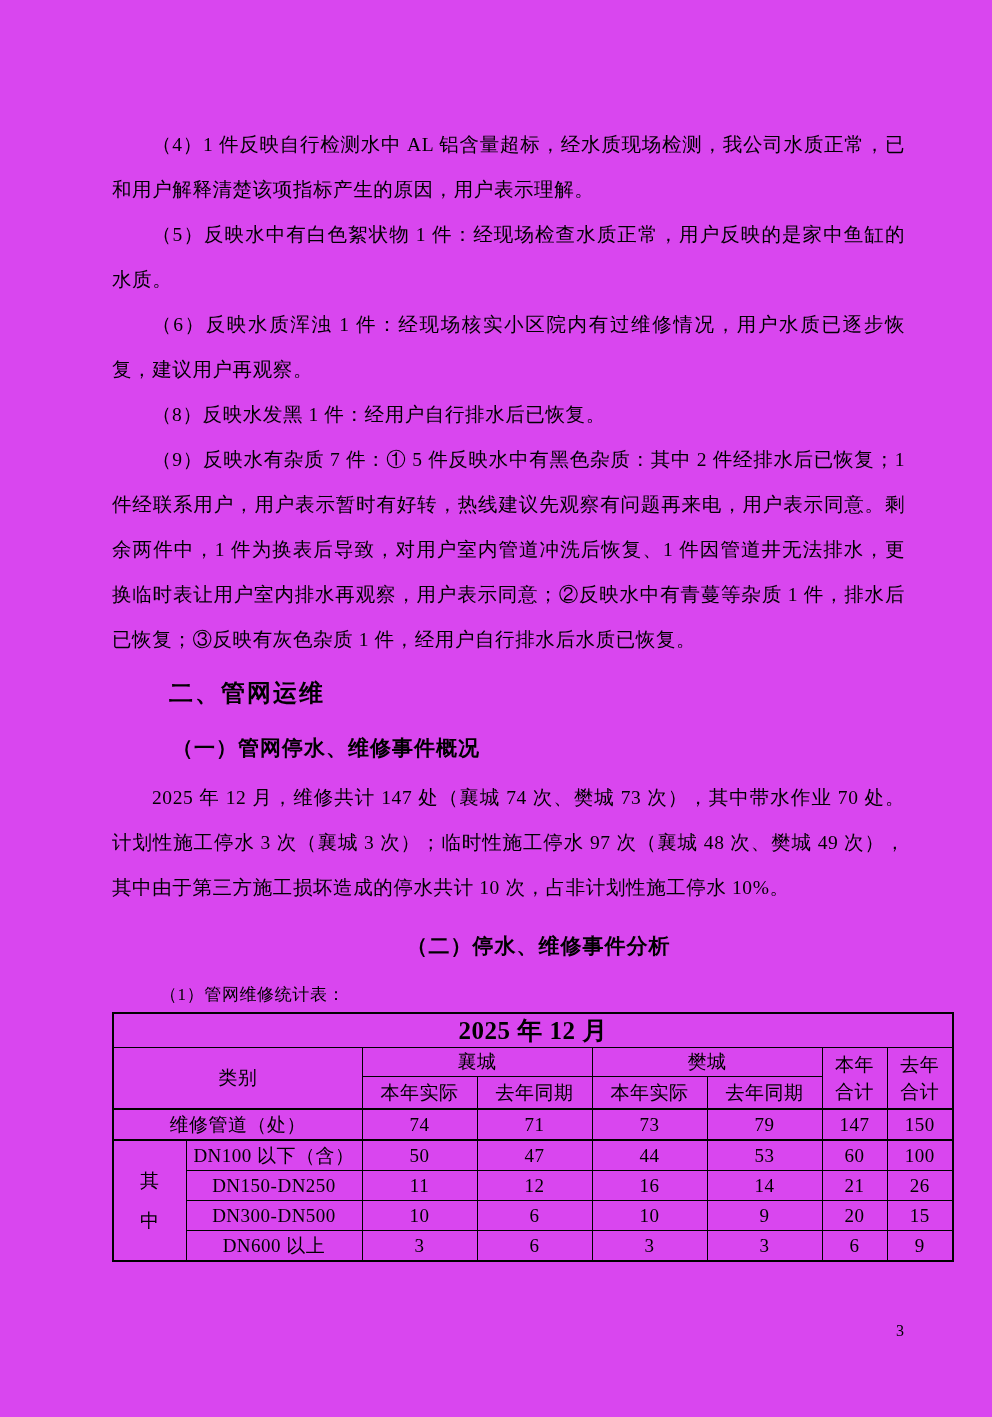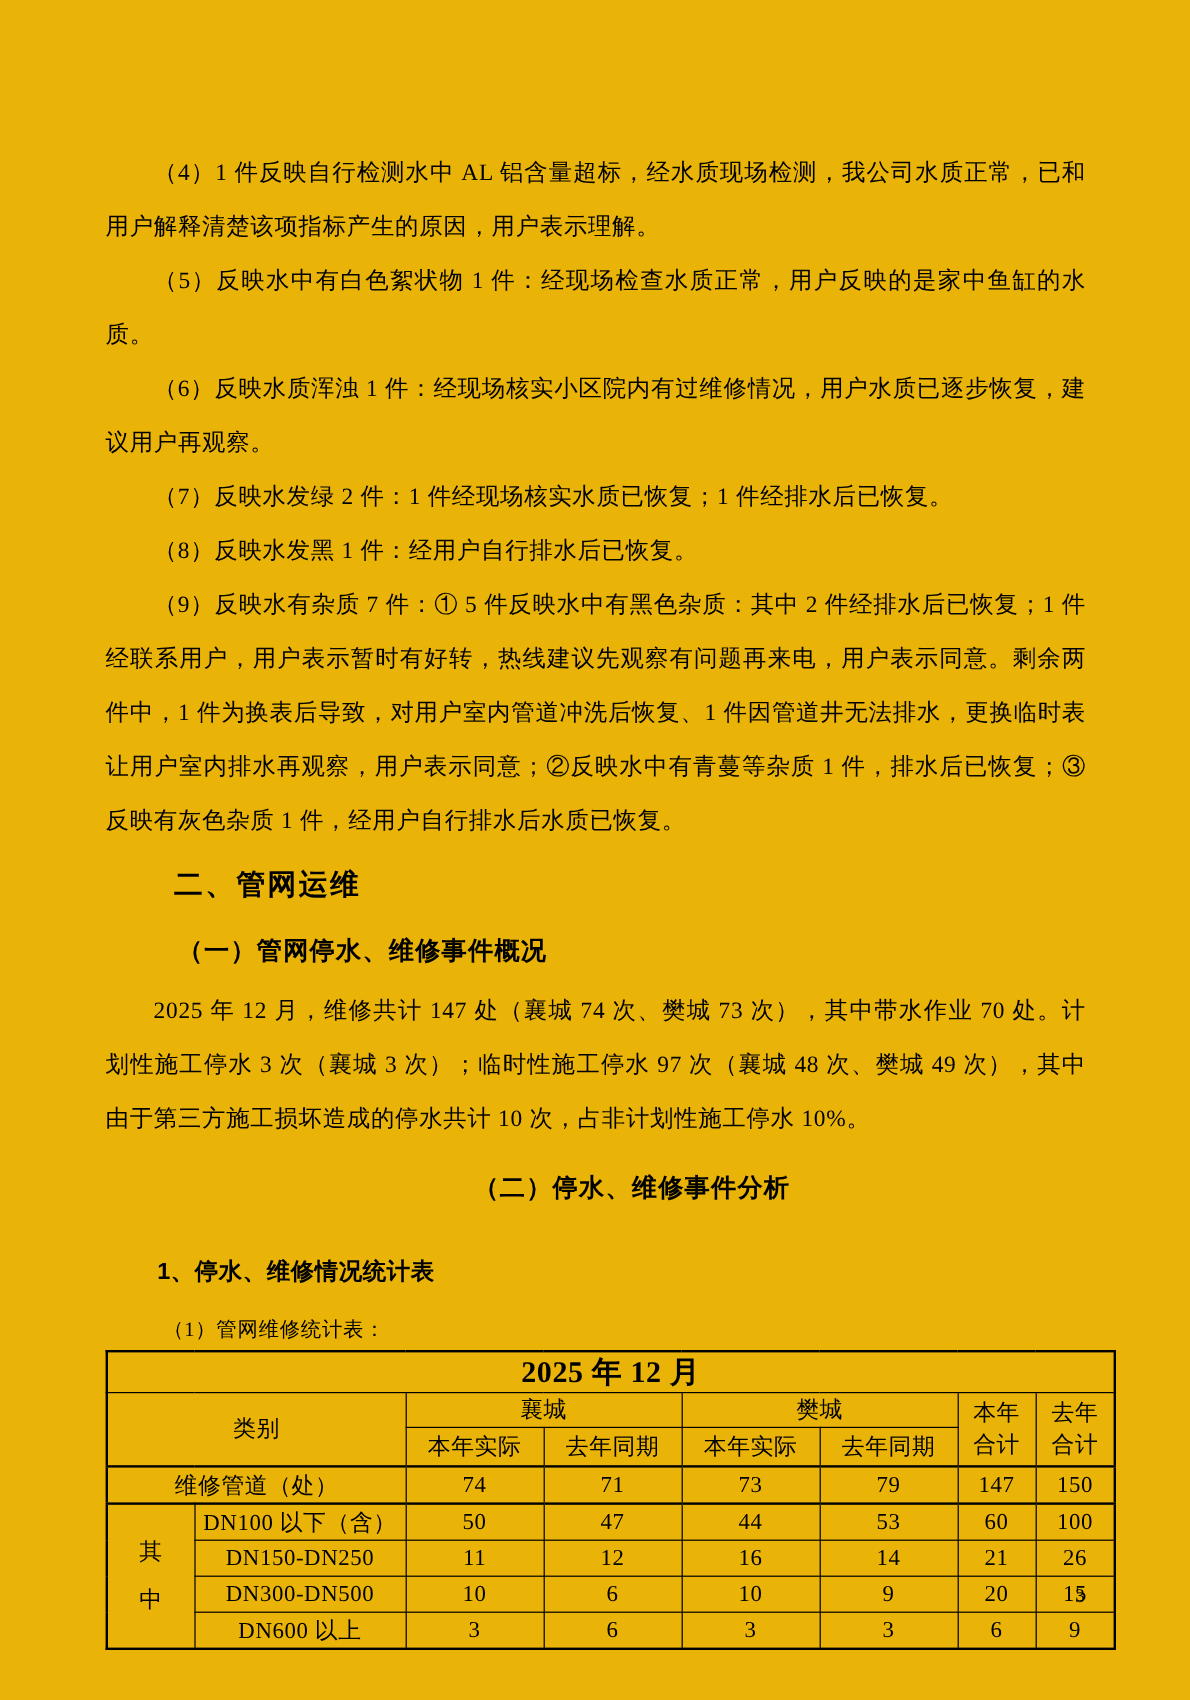--- a/index.html
+++ b/index.html
@@ -1,25 +1,25 @@
 <!DOCTYPE html>
 <html><head>
 <meta charset="utf-8">
 <style>
   html, body { margin: 0; padding: 0; background: #fff; }
   .page {
     position: relative;
     width: 992px;
     height: 1417px;
     margin: 0 auto;
-    background: #eab308;
+    background: #d946ef;
     color: #000;
     font-family: "Liberation Serif", "DejaVu Serif", serif;
     box-sizing: border-box;
-    padding: 122px 87px 0 88px;
+    padding: 122px 87px 0 112px;
     overflow: hidden;
   }
   p.body {
     margin: 0;
     font-size: 19.5px;
     line-height: 45px;
     letter-spacing: 0.6px;
     text-align: justify;
     text-indent: 40px;
   }
@@ -87,33 +87,31 @@
   }
 </style>
 </head>
 <body>
 
 <div class="page">
 
   <p class="body">（4）1 件反映自行检测水中 AL 铝含量超标，经水质现场检测，我公司水质正常，已和用户解释清楚该项指标产生的原因，用户表示理解。</p>
   <p class="body">（5）反映水中有白色絮状物 1 件：经现场检查水质正常，用户反映的是家中鱼缸的水质。</p>
   <p class="body">（6）反映水质浑浊 1 件：经现场核实小区院内有过维修情况，用户水质已逐步恢复，建议用户再观察。</p>
-  <p class="body">（7）反映水发绿 2 件：1 件经现场核实水质已恢复；1 件经排水后已恢复。</p>
   <p class="body">（8）反映水发黑 1 件：经用户自行排水后已恢复。</p>
   <p class="body">（9）反映水有杂质 7 件：① 5 件反映水中有黑色杂质：其中 2 件经排水后已恢复；1 件经联系用户，用户表示暂时有好转，热线建议先观察有问题再来电，用户表示同意。剩余两件中，1 件为换表后导致，对用户室内管道冲洗后恢复、1 件因管道井无法排水，更换临时表让用户室内排水再观察，用户表示同意；②反映水中有青蔓等杂质 1 件，排水后已恢复；③反映有灰色杂质 1 件，经用户自行排水后水质已恢复。</p>
 
   <h2 class="sec">二、管网运维</h2>
 
   <h3 class="sub">（一）管网停水、维修事件概况</h3>
 
   <p class="body overview">2025 年 12 月，维修共计 147 处（襄城 74 次、樊城 73 次），其中带水作业 70 处。计划性施工停水 3 次（襄城 3 次）；临时性施工停水 97 次（襄城 48 次、樊城 49 次），其中由于第三方施工损坏造成的停水共计 10 次，占非计划性施工停水 10%。</p>
 
   <h3 class="sub second">（二）停水、维修事件分析</h3>
 
-  <h4 class="stats">1、停水、维修情况统计表</h4>
 
   <p class="caption">（1）管网维修统计表：</p>
 
   <table class="stats-table">
     <colgroup>
       <col style="width:73px">
         <col style="width:176px">
       <col style="width:115px">
         <col style="width:115px">
       <col style="width:115px">

